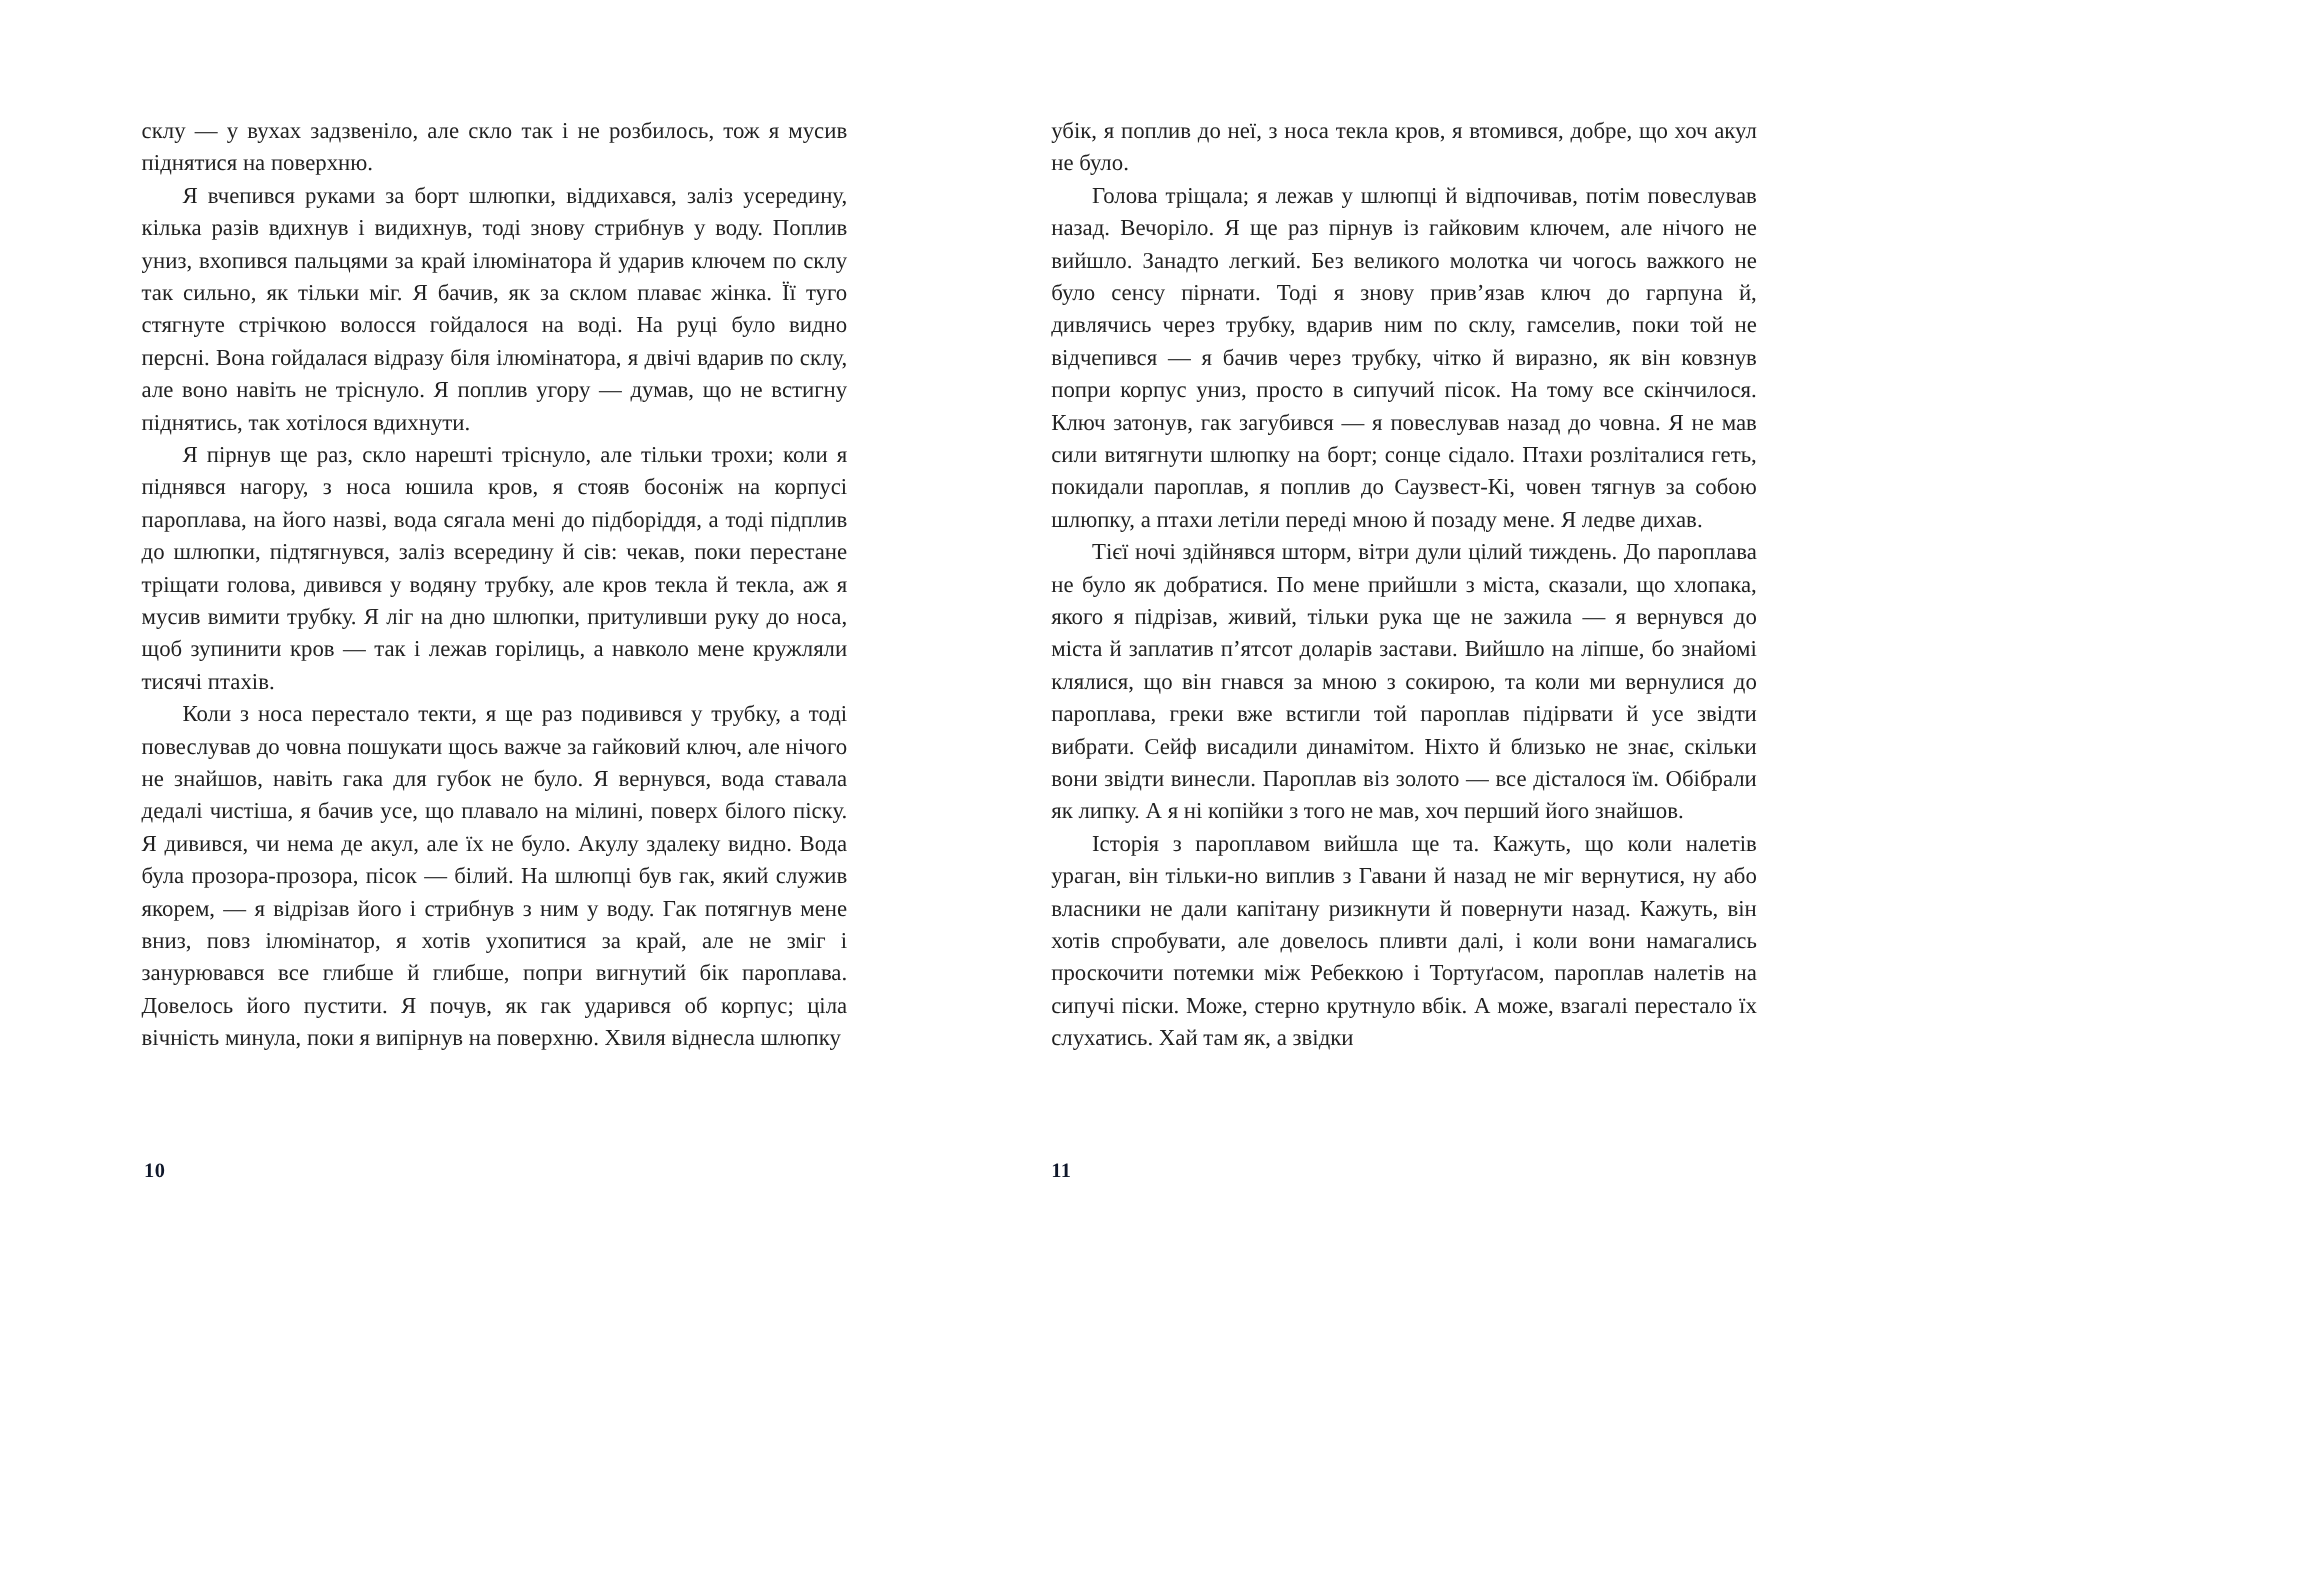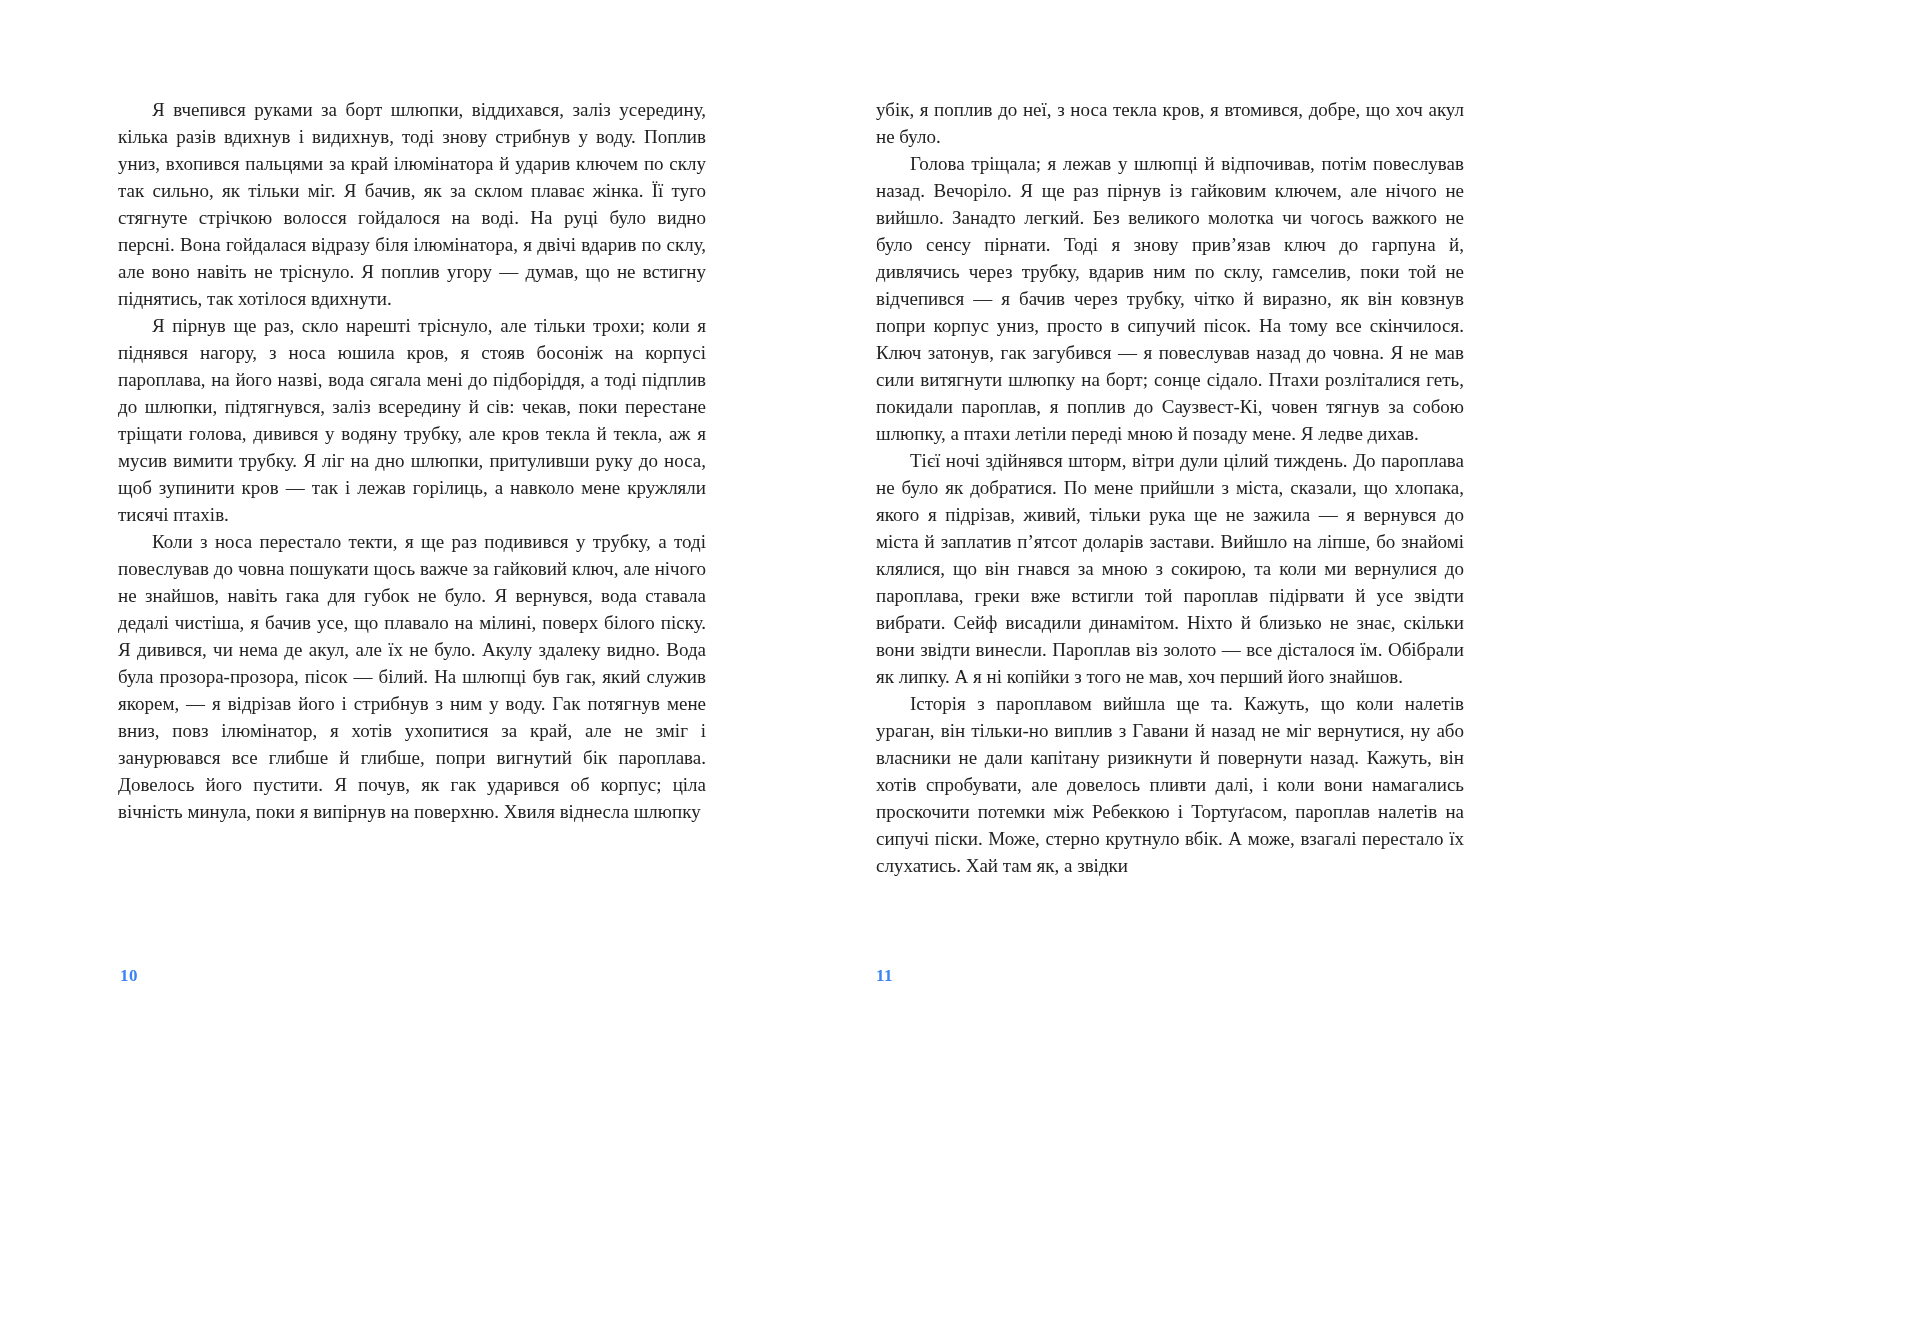--- a/index.html
+++ b/index.html
@@ -28,33 +28,34 @@
     text-align: justify;
     text-indent: 34px;
     color: #222222;
   }
   .page p.opening { text-indent: 0; }
   .folio {
     position: absolute;
     top: 966px;
     font-size: 17px;
     font-weight: bold;
-    color: #3b82f6;
+    color: #0f172a;
     letter-spacing: 0.5px;
     font-family: "Liberation Serif", "DejaVu Serif", serif;
   }
   .folio--left  { left: 120px; }
   .folio--right { left: 876px; width: 588px; text-align: left; }
 </style>
 </head>
 <body>
 
 <div>
 
   <section class="page page--left">
+    <p class="opening">склу — у вухах задзвеніло, але скло так і не розбилось, тож я мусив піднятися на поверхню.</p>
     <p>Я вчепився руками за борт шлюпки, віддихався, заліз усередину, кілька разів вдихнув і видихнув, тоді знову стрибнув у воду. Поплив униз, вхопився пальцями за край ілюмінатора й ударив ключем по склу так сильно, як тільки міг. Я бачив, як за склом плаває жінка. Її туго стягнуте стрічкою волосся гойдалося на воді. На руці було видно персні. Вона гойдалася відразу біля ілюмінатора, я двічі вдарив по склу, але воно навіть не тріснуло. Я поплив угору — думав, що не встигну піднятись, так хотілося вдихнути.</p>
     <p>Я пірнув ще раз, скло нарешті тріснуло, але тільки трохи; коли я піднявся нагору, з носа юшила кров, я стояв босоніж на корпусі пароплава, на його назві, вода сягала мені до підборіддя, а тоді підплив до шлюпки, підтягнувся, заліз всередину й сів: чекав, поки перестане тріщати голова, дивився у водяну трубку, але кров текла й текла, аж я мусив вимити трубку. Я ліг на дно шлюпки, притуливши руку до носа, щоб зупинити кров — так і лежав горілиць, а навколо мене кружляли тисячі птахів.</p>
     <p>Коли з носа перестало текти, я ще раз подивився у трубку, а тоді повеслував до човна пошукати щось важче за гайковий ключ, але нічого не знайшов, навіть гака для губок не було. Я вернувся, вода ставала дедалі чистіша, я бачив усе, що плавало на мілині, поверх білого піску. Я дивився, чи нема де акул, але їх не було. Акулу здалеку видно. Вода була прозора-прозора, пісок — білий. На шлюпці був гак, який служив якорем, — я відрізав його і стрибнув з ним у воду. Гак потягнув мене вниз, повз ілюмінатор, я хотів ухопитися за край, але не зміг і занурювався все глибше й глибше, попри вигнутий бік пароплава. Довелось його пустити. Я почув, як гак ударився об корпус; ціла вічність минула, поки я випірнув на поверхню. Хвиля віднесла шлюпку</p>
   </section>
 
   <section class="page page--right">
     <p class="opening">убік, я поплив до неї, з носа текла кров, я втомився, добре, що хоч акул не було.</p>
     <p>Голова тріщала; я лежав у шлюпці й відпочивав, потім повеслував назад. Вечоріло. Я ще раз пірнув із гайковим ключем, але нічого не вийшло. Занадто легкий. Без великого молотка чи чогось важкого не було сенсу пірнати. Тоді я знову прив’язав ключ до гарпуна й, дивлячись через трубку, вдарив ним по склу, гамселив, поки той не відчепився — я бачив через трубку, чітко й виразно, як він ковзнув попри корпус униз, просто в сипучий пісок. На тому все скінчилося. Ключ затонув, гак загубився — я повеслував назад до човна. Я не мав сили витягнути шлюпку на борт; сонце сідало. Птахи розліталися геть, покидали пароплав, я поплив до Саузвест-Кі, човен тягнув за собою шлюпку, а птахи летіли переді мною й позаду мене. Я ледве дихав.</p>
     <p>Тієї ночі здійнявся шторм, вітри дули цілий тиждень. До пароплава не було як добратися. По мене прийшли з міста, сказали, що хлопака, якого я підрізав, живий, тільки рука ще не зажила — я вернувся до міста й заплатив п’ятсот доларів застави. Вийшло на ліпше, бо знайомі клялися, що він гнався за мною з сокирою, та коли ми вернулися до пароплава, греки вже встигли той пароплав підірвати й усе звідти вибрати. Сейф висадили динамітом. Ніхто й близько не знає, скільки вони звідти винесли. Пароплав віз золото — все дісталося їм. Обібрали як липку. А я ні копійки з того не мав, хоч перший його знайшов.</p>
     <p>Історія з пароплавом вийшла ще та. Кажуть, що коли налетів ураган, він тільки-но виплив з Гавани й назад не міг вернутися, ну або власники не дали капітану ризикнути й повернути назад. Кажуть, він хотів спробувати, але довелось пливти далі, і коли вони намагались проскочити потемки між Ребеккою і Тортуґасом, пароплав налетів на сипучі піски. Може, стерно крутнуло вбік. А може, взагалі перестало їх слухатись. Хай там як, а звідки</p>

